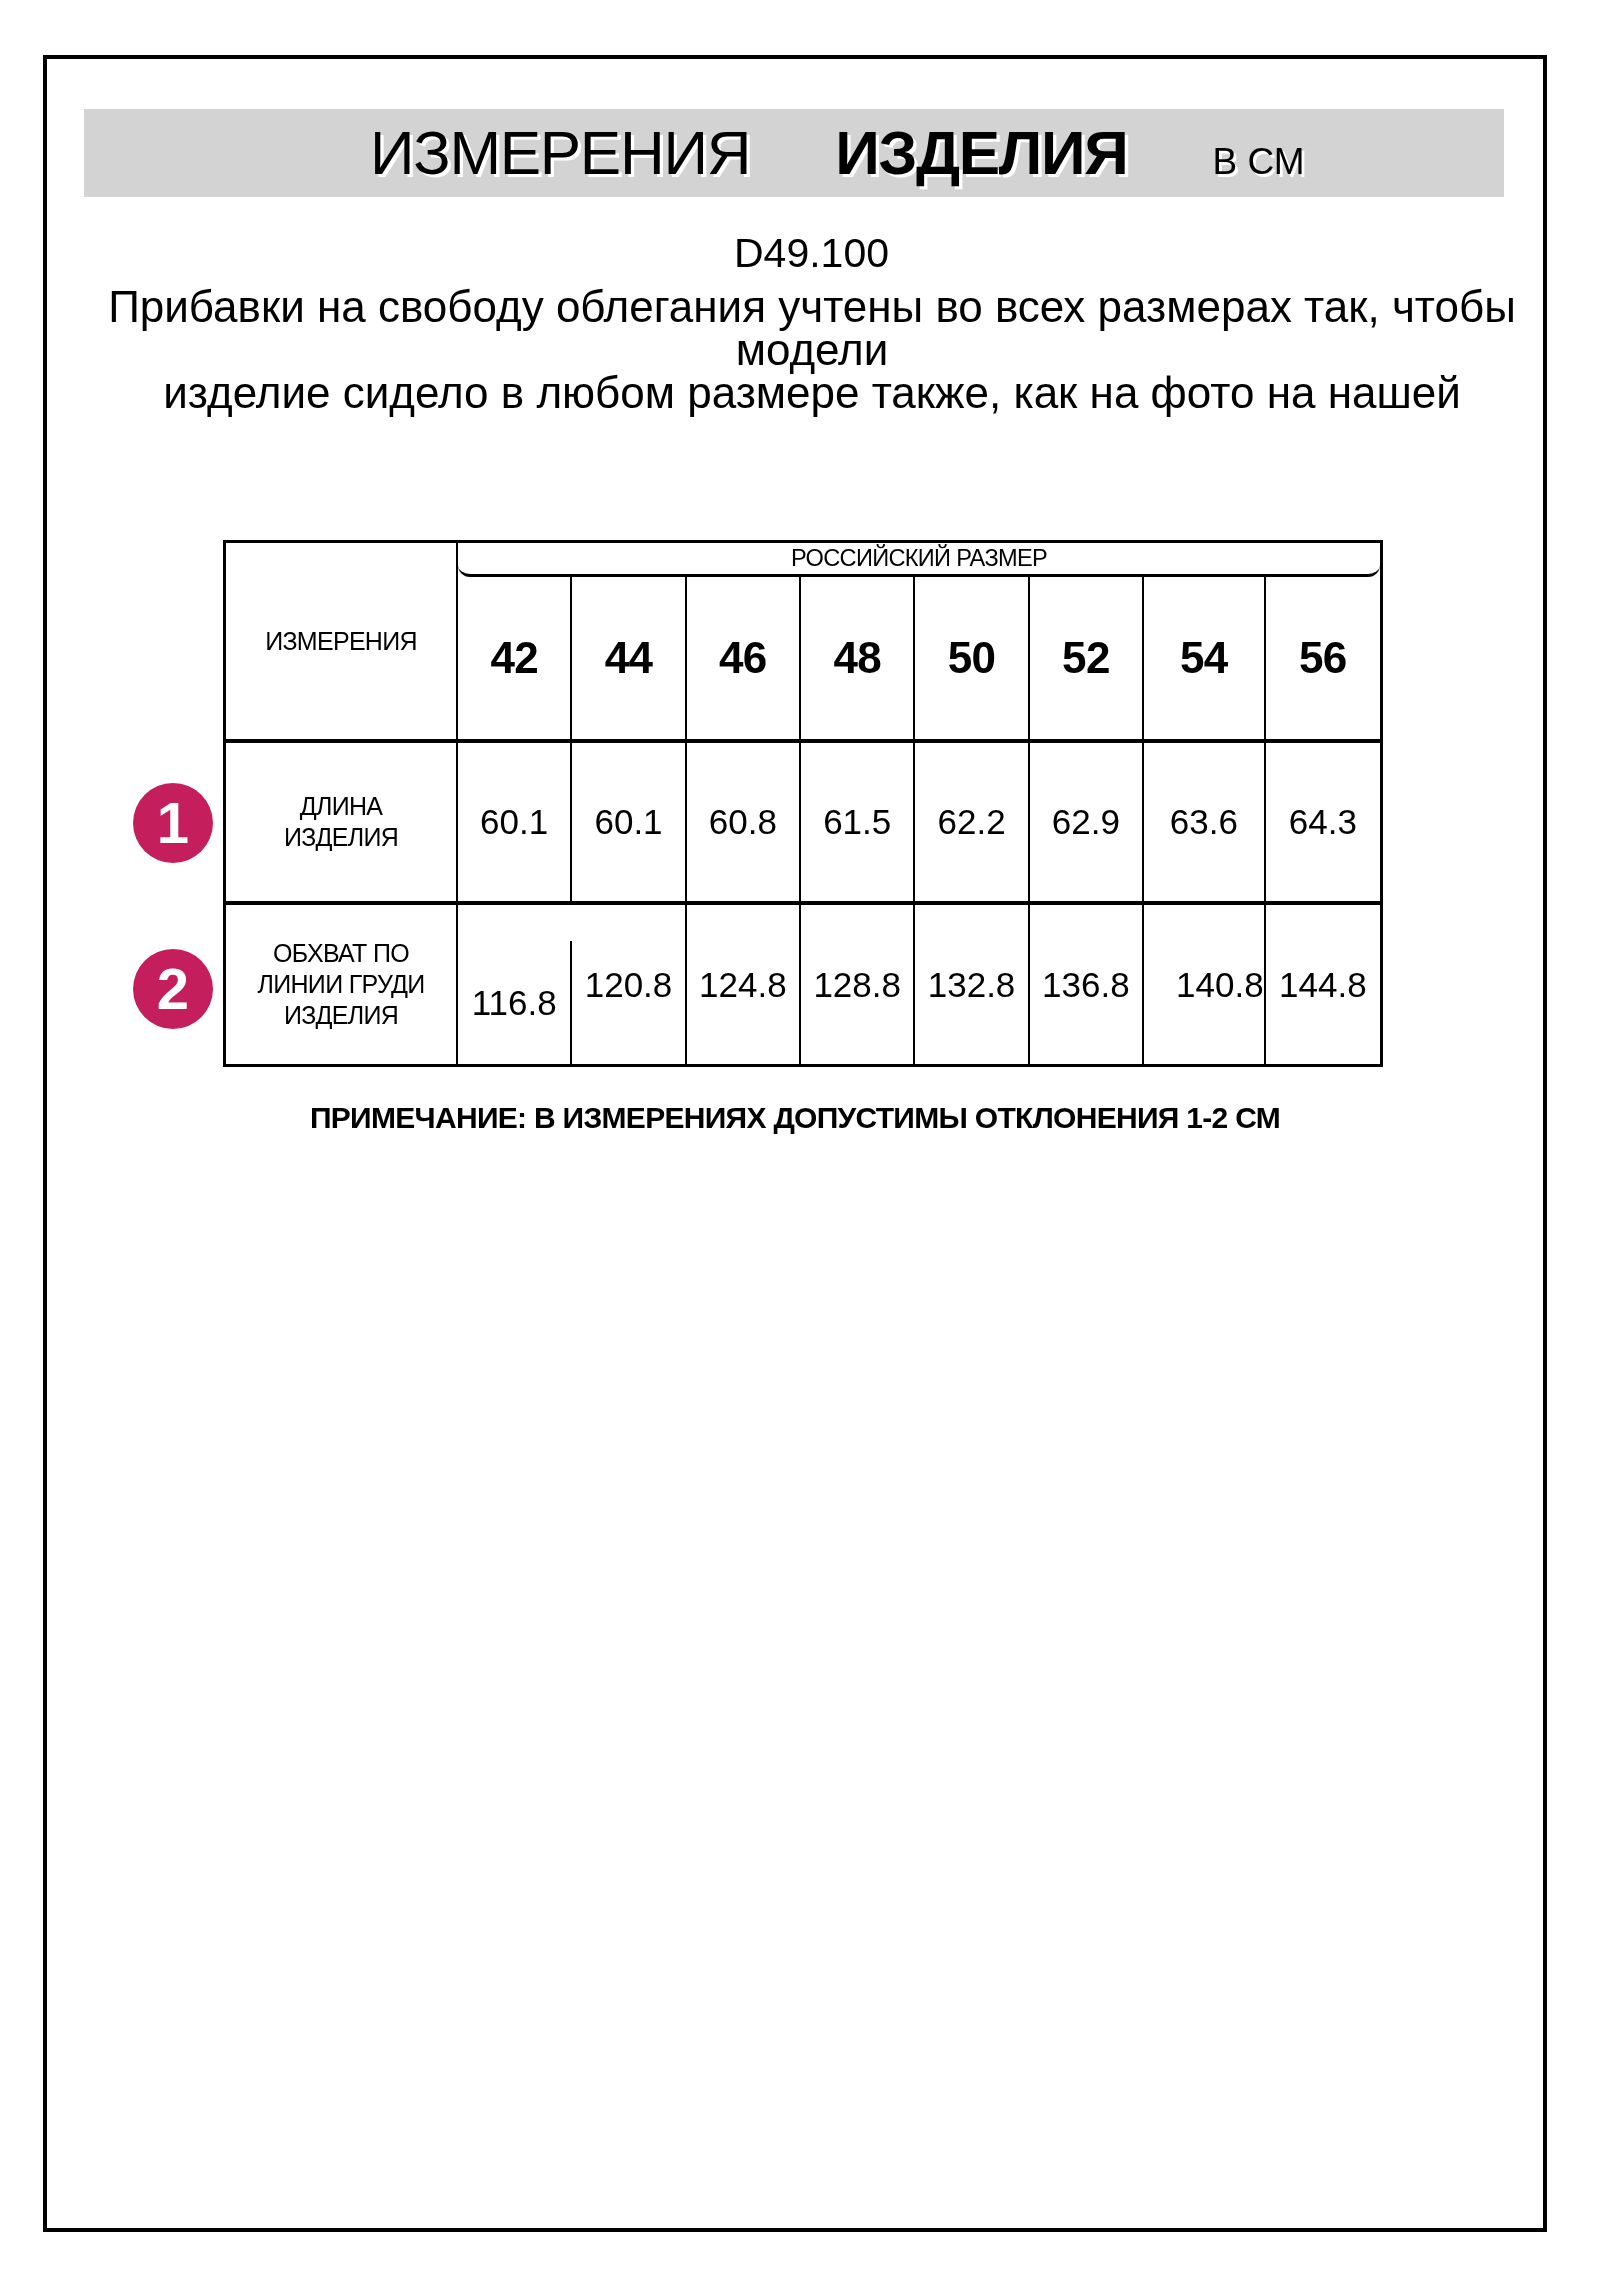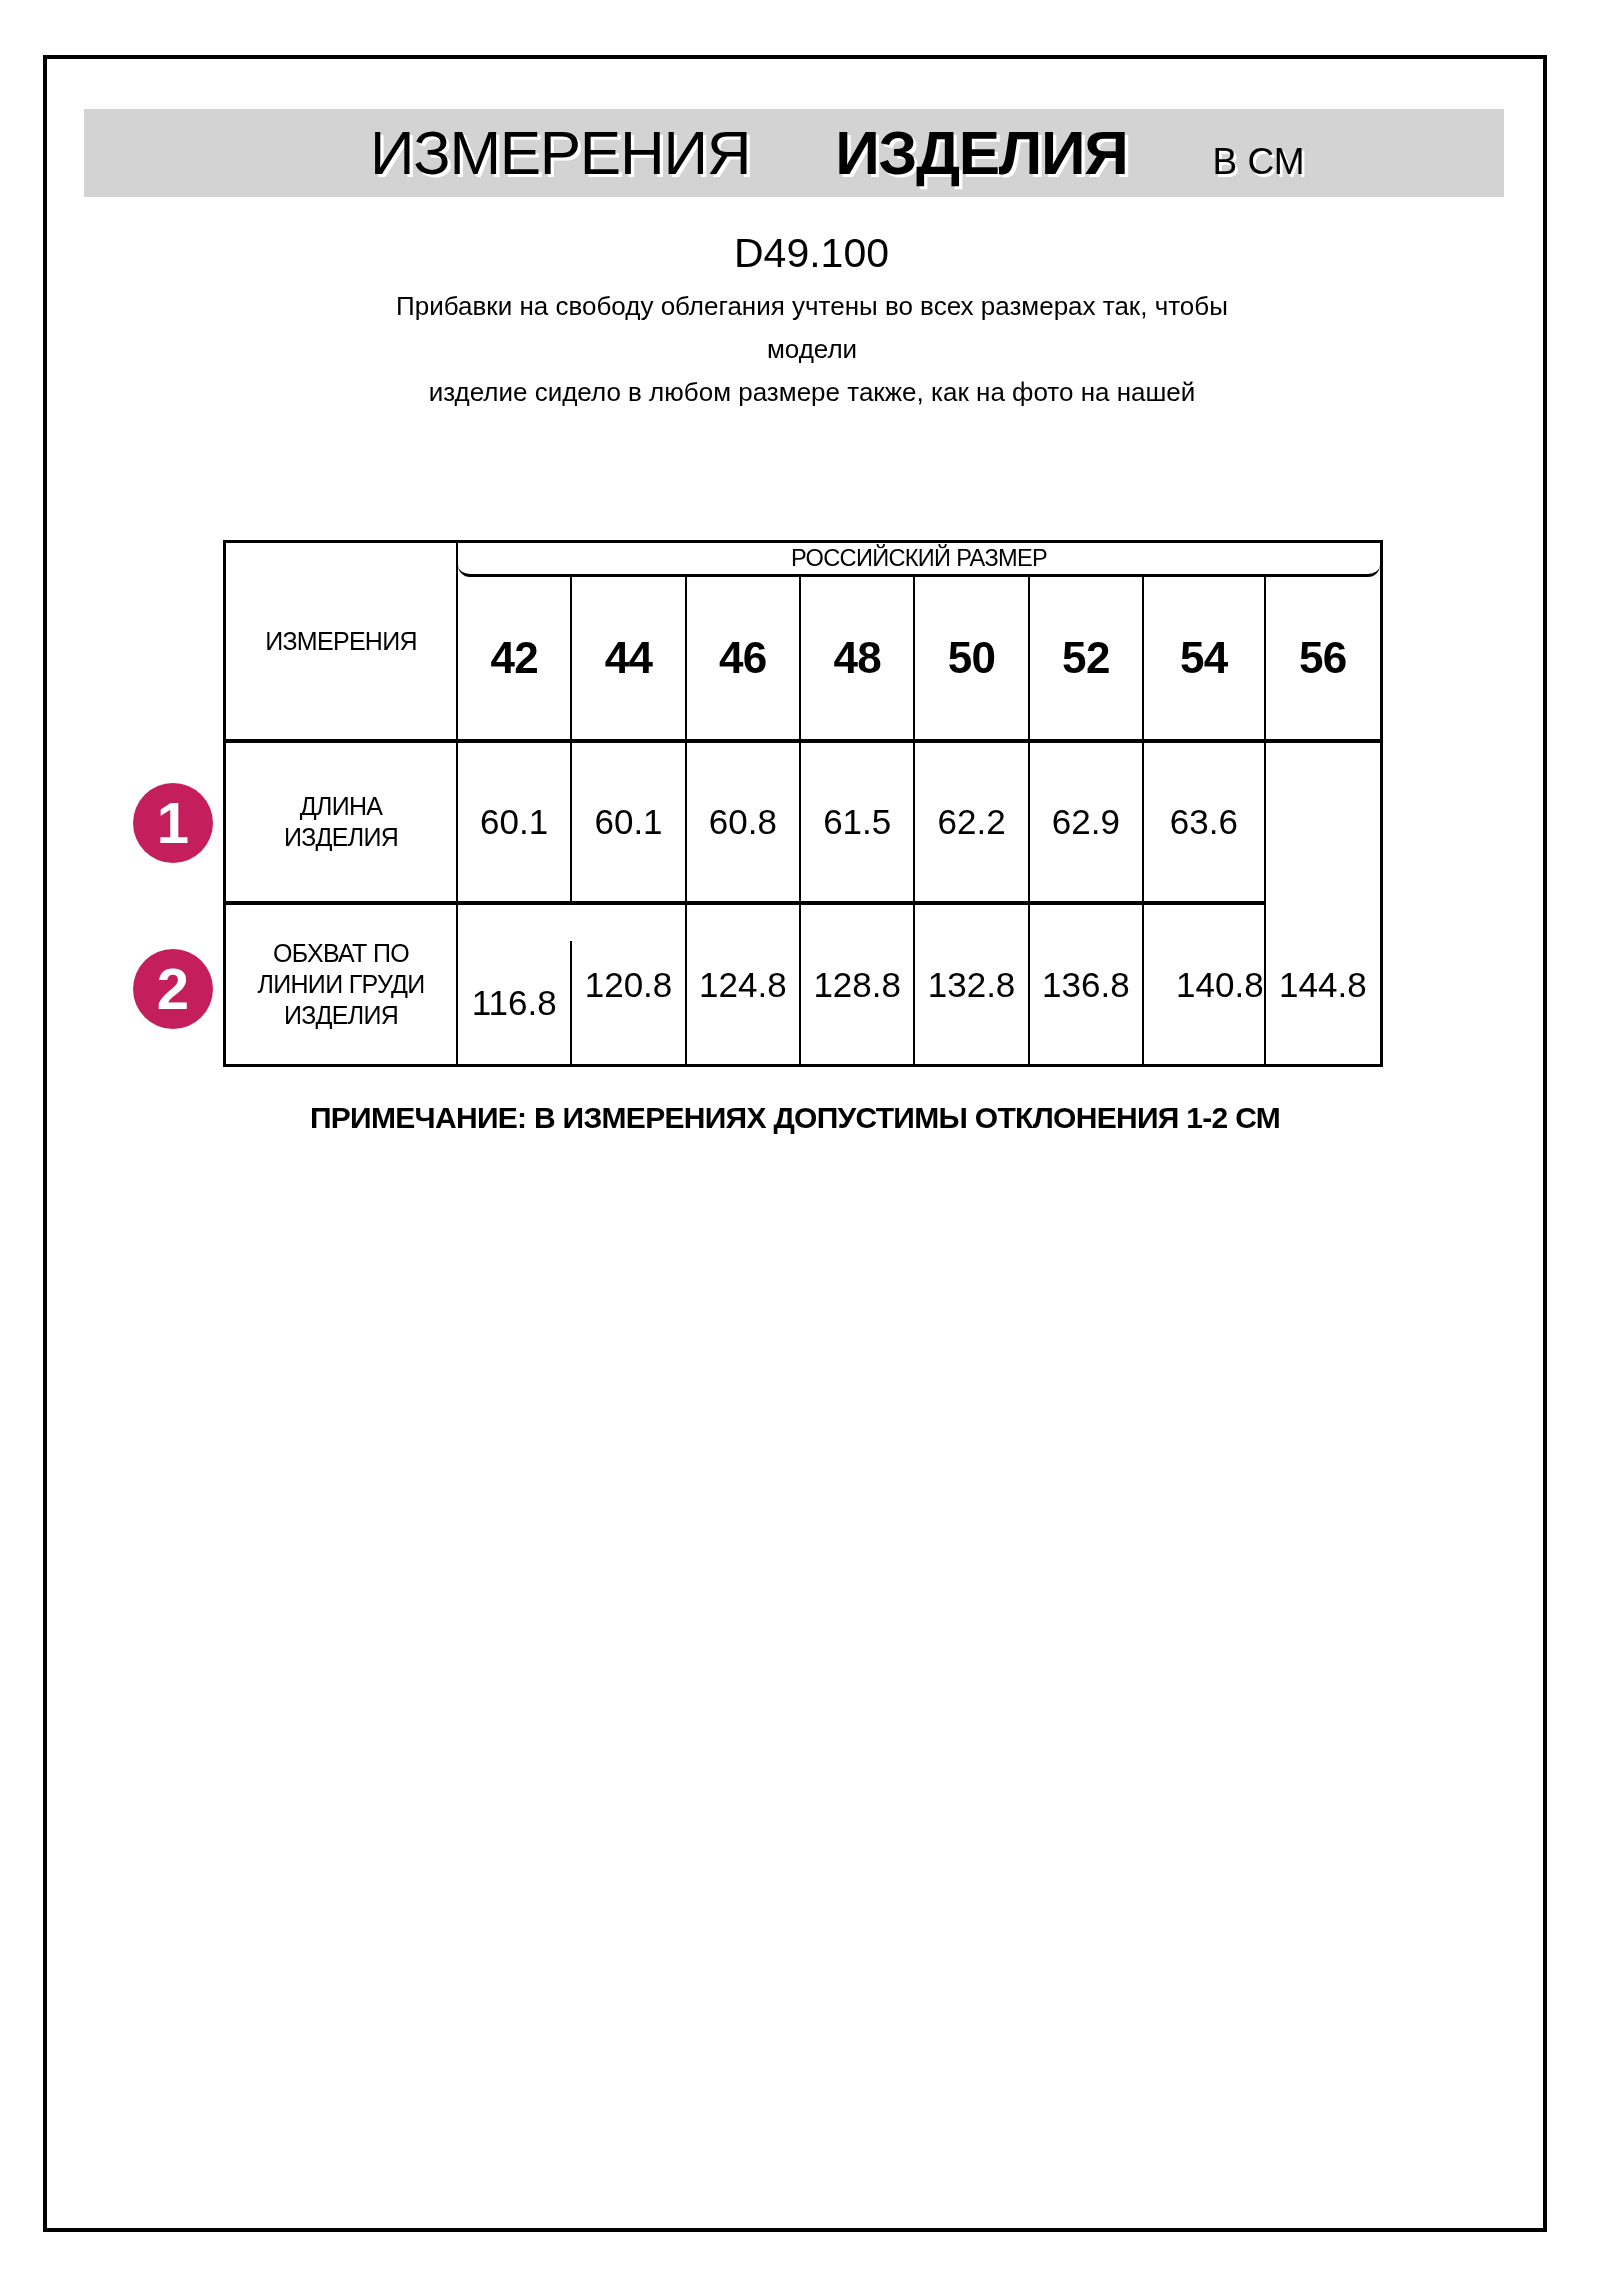--- a/index.html
+++ b/index.html
@@ -55,21 +55,21 @@
     position:absolute;
     left:0; top:230px; width:1623px;
     text-align:center;
     font-size:41px;
     font-weight:400;
   }
   .description {
     position:absolute;
     left:92px; top:285px; width:1440px;
     text-align:center;
-    font-size:26px;
+    font-size:44px;
     line-height:43px;
   }
 
   
   .meas-table {
     position:absolute;
     left:223px; top:540px;
     width:1160px; height:527px;
     border:3.9px solid #000;
     display:grid;
@@ -164,20 +164,21 @@
       <div>ДЛИНА</div>
       <div>ИЗДЕЛИЯ</div>
     </div>
     <div class="cell value br3 bb7" style="grid-column:2; grid-row:3;">60.1</div>
     <div class="cell value br3 bb7" style="grid-column:3; grid-row:3;">60.1</div>
     <div class="cell value br3 bb7" style="grid-column:4; grid-row:3;">60.8</div>
     <div class="cell value br3 bb7" style="grid-column:5; grid-row:3;">61.5</div>
     <div class="cell value br3 bb7" style="grid-column:6; grid-row:3;">62.2</div>
     <div class="cell value br3 bb7" style="grid-column:7; grid-row:3;">62.9</div>
     <div class="cell value br3 bb7" style="grid-column:8; grid-row:3;">63.6</div>
+    <div class="cell value bb7" style="grid-column:9; grid-row:3;">64.3</div>
 
     <div class="cell row-label br4" style="grid-column:1; grid-row:4;">
       <div>ОБХВАТ ПО</div>
       <div>ЛИНИИ ГРУДИ</div>
       <div>ИЗДЕЛИЯ</div>
     </div>
     <div class="cell value br3" style="grid-column:2; grid-row:4;margin-top:36px;">116.8</div>
     <div class="cell value br3" style="grid-column:3; grid-row:4;">120.8</div>
     <div class="cell value br3" style="grid-column:4; grid-row:4;">124.8</div>
     <div class="cell value br3" style="grid-column:5; grid-row:4;">128.8</div>

